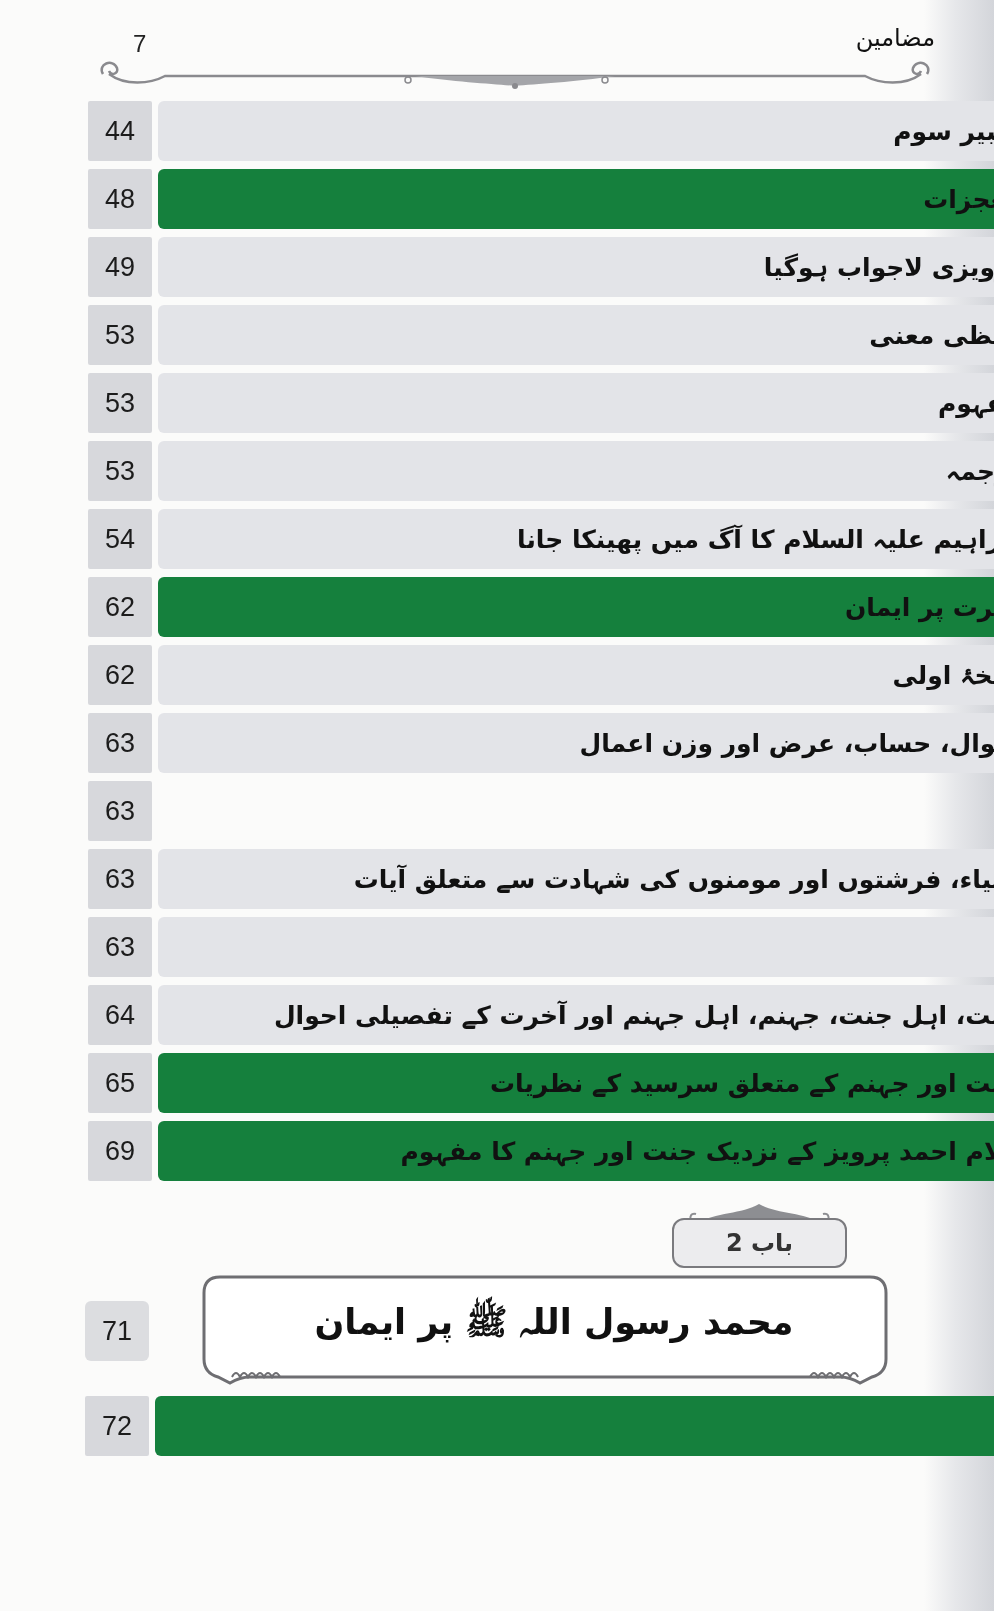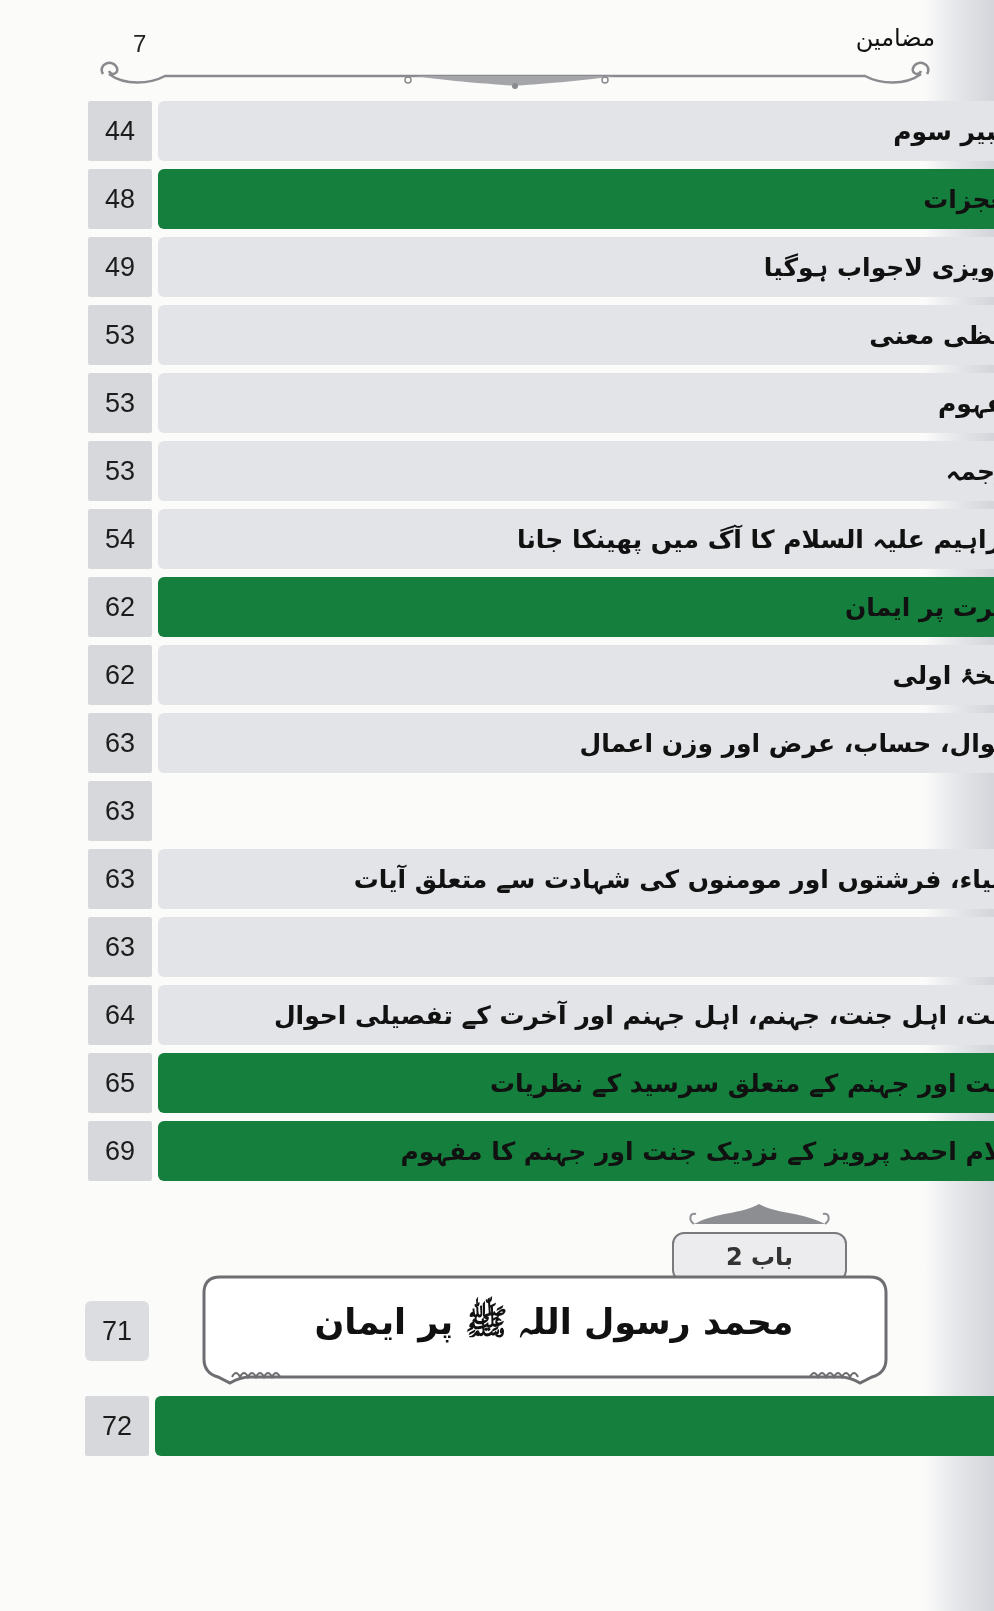--- a/index.html
+++ b/index.html
@@ -51,21 +51,21 @@
     }
     .title-text {
       font-family: "DejaVu Sans", sans-serif; font-size: 25px; font-weight: bold; color: #111;
       white-space: nowrap; direction: rtl;
     }
 
     .bab-badge {
       position: absolute; top: 1200px; left: 672px; width: 175px; height: 72px;
     }
     .bab-box {
-      position: absolute; left: 0; top: 32px; width: 175px; height: 50px;
+      position: absolute; left: 0; top: 18px; width: 175px; height: 50px;
       border: 2px solid #7a7a7e; border-radius: 12px; background: #ececee;
       display: flex; align-items: center; justify-content: center;
       direction: rtl;
     }
     .bab-text {
       font-family: "DejaVu Sans", sans-serif; font-size: 24px; font-weight: bold; color: #333;
     }
     .bab-crown { position: absolute; left: 0; top: 0; width: 175px; height: 26px; }
 
     .chapter-frame {

